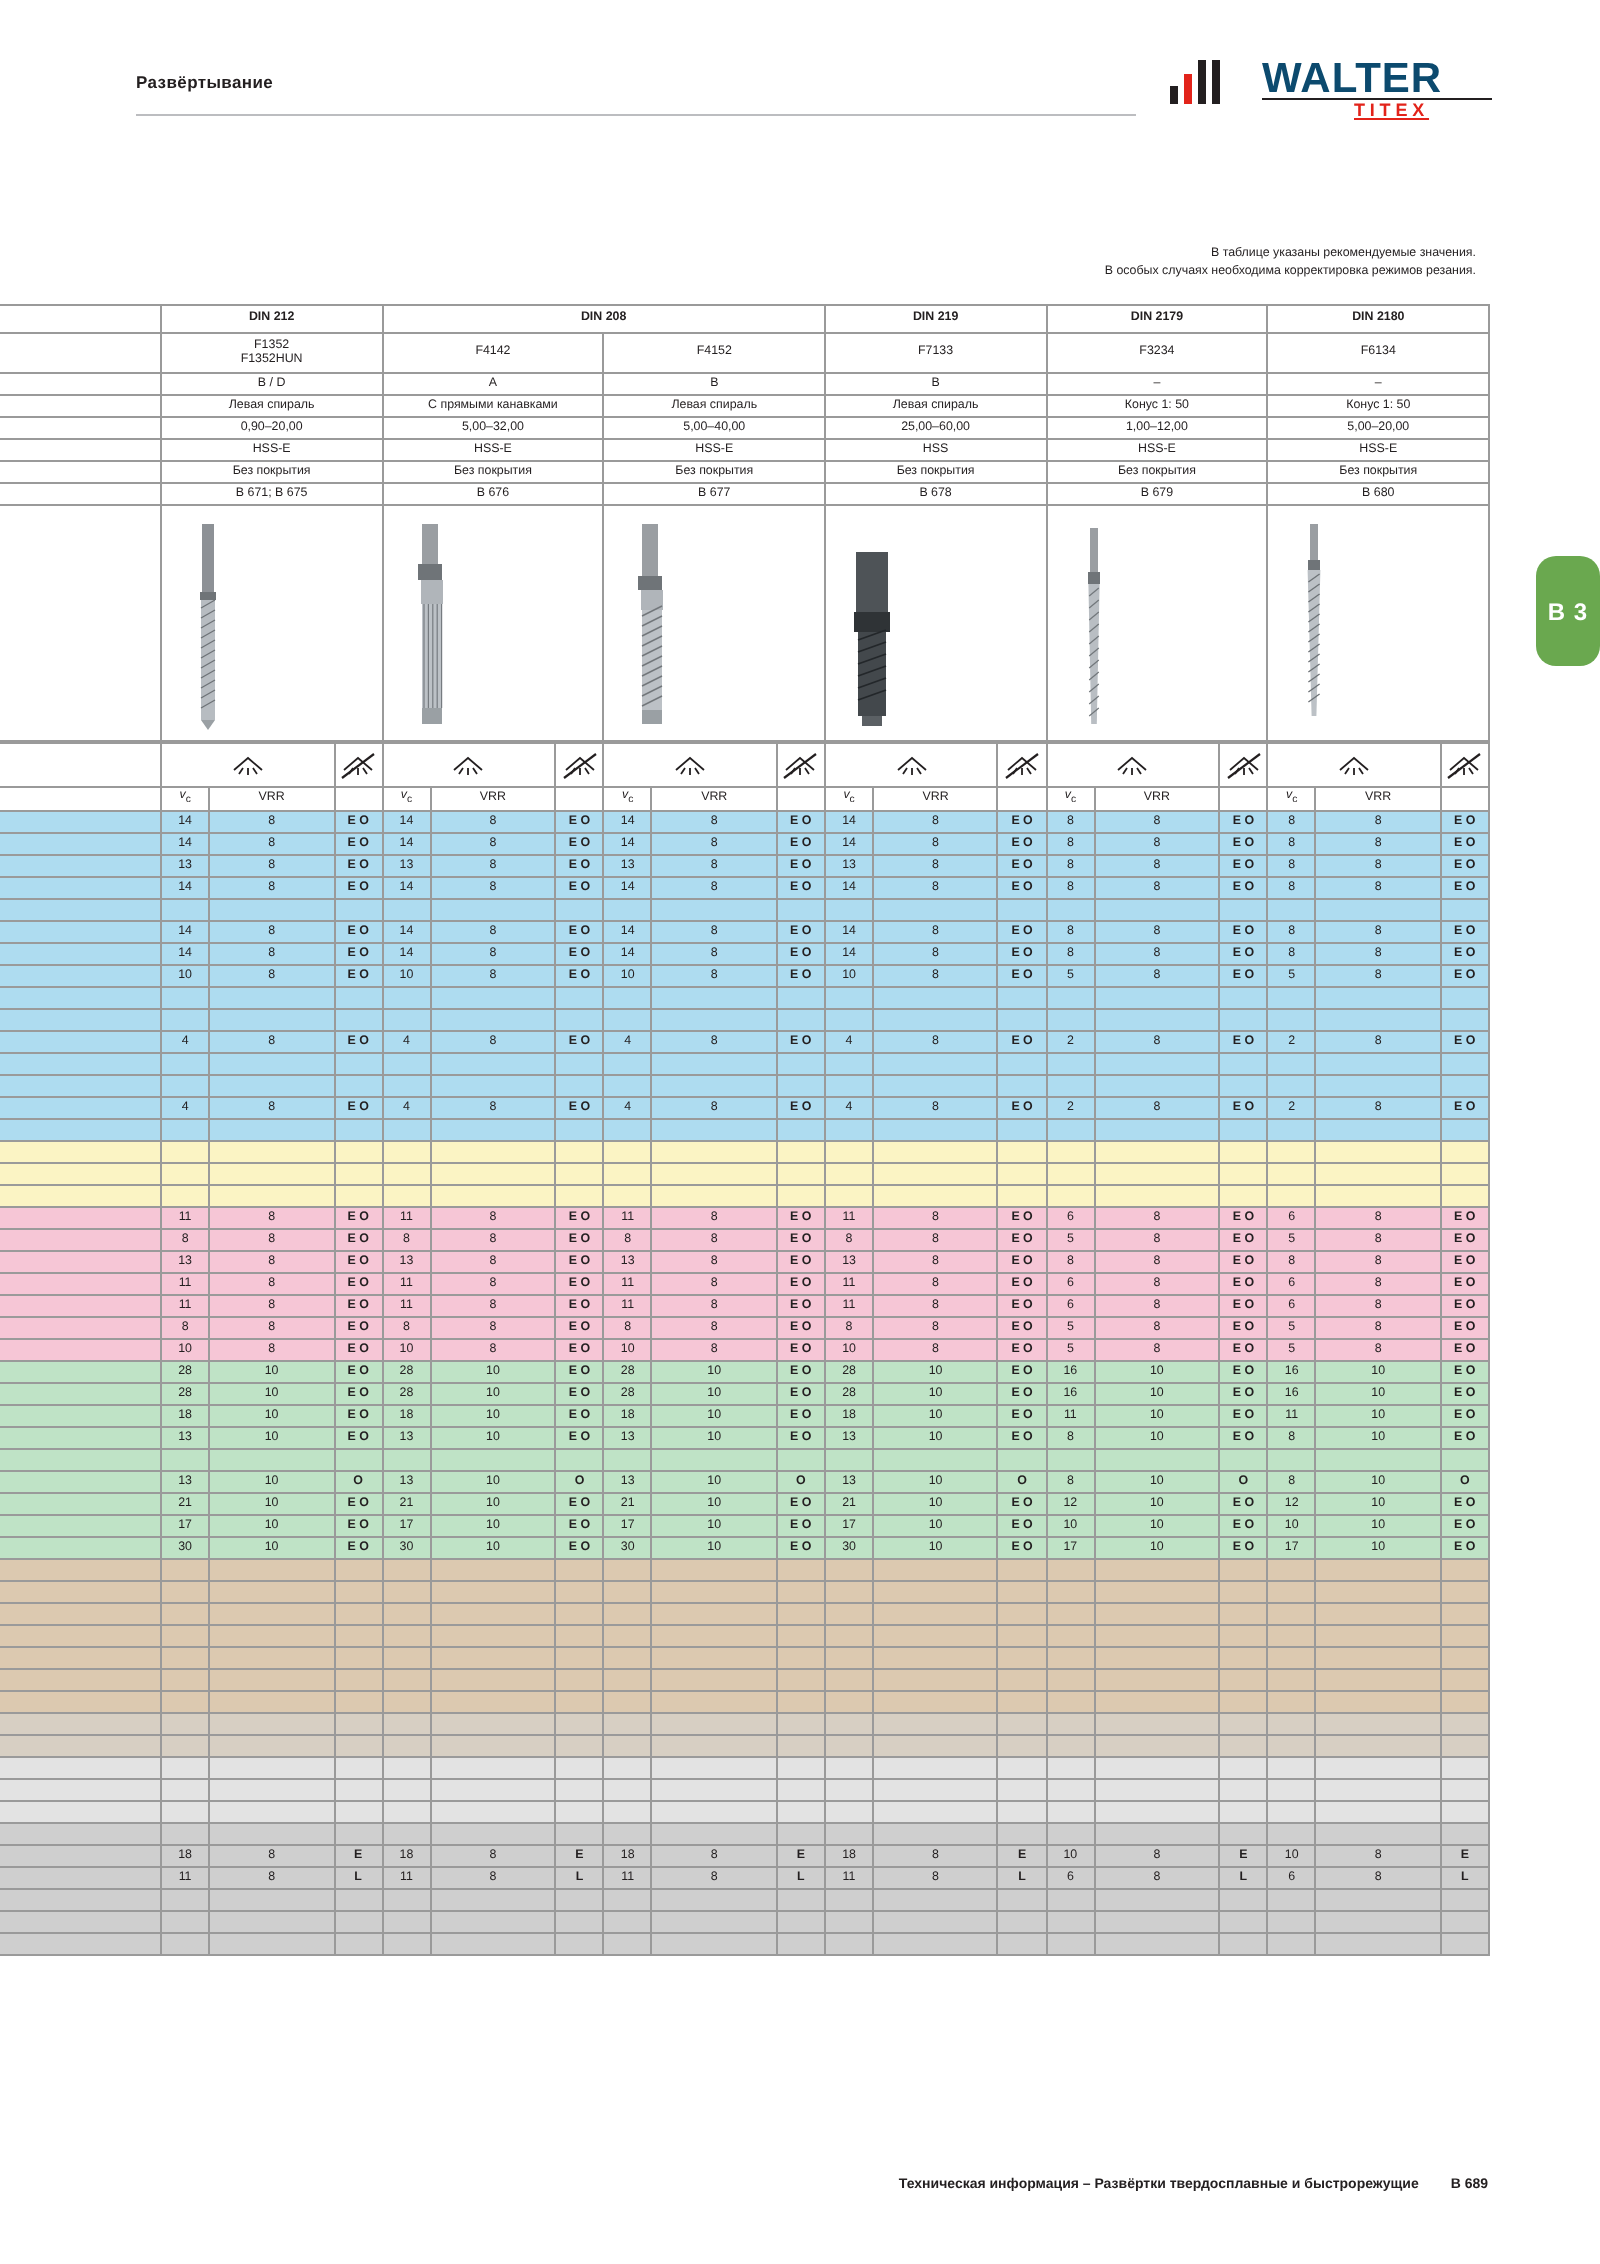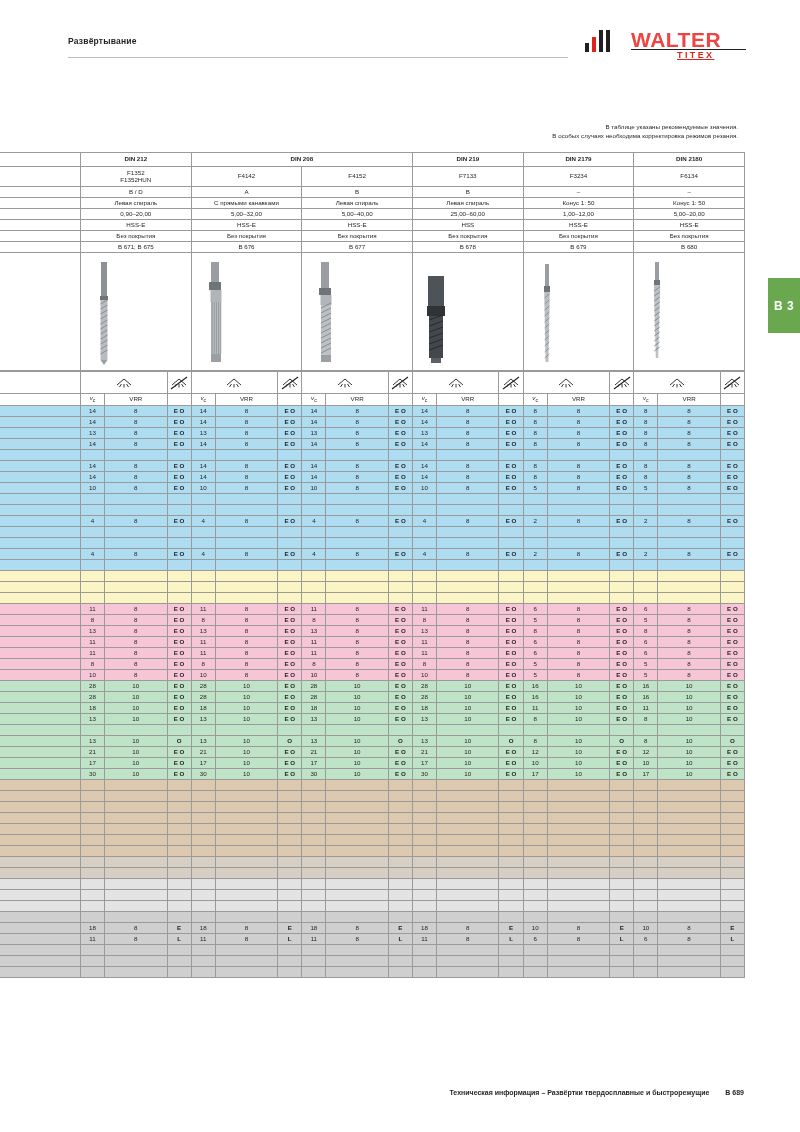--- a/index.html
+++ b/index.html
@@ -29,42 +29,42 @@
     position:absolute; right:55px; top:28px; width:160px; height:36px;
   }
   .logo-bars { position:absolute; left:0; top:2px; width:42px; height:22px; }
   .logo-bars i { position:absolute; bottom:0; width:4px; background:#231f20; }
   .logo-bars i.b1 { left:0px;  height:9px; }
   .logo-bars i.b2 { left:7px;  height:15px; background:#e2231a; }
   .logo-bars i.b3 { left:14px; height:22px; }
   .logo-bars i.b4 { left:21px; height:22px; }
   .logo-word {
     position:absolute; left:46px; top:0px;
-    font-size:21px; font-weight:bold; letter-spacing:.5px; color:#ef4444;
+    font-size:21px; font-weight:bold; letter-spacing:.5px; color:#0c4a6e;
   }
   .logo-sub {
     position:absolute; left:92px; top:22px;
     font-size:9px; font-weight:bold; letter-spacing:2.4px; color:#e2231a;text-decoration:underline;
   }
   .logo-subline {
     position:absolute; left:46px; top:21px; width:115px; height:1px; background:#231f20;
   }
 
   
   .note {
     position:absolute; right:62px; top:122px;
     text-align:right; font-size:6.2px; line-height:9px; color:#231f20;
   }
 
   
   .side-tab {
     position:absolute; right:0; top:278px; width:32px; height:55px;
     background:#6aa84f; color:#ffffff;
     display:flex; align-items:center; justify-content:center;
-    font-size:12px; font-weight:bold; letter-spacing:.5px;
+    font-size:12px; font-weight:bold; letter-spacing:.5px;border-radius:10px;
   }
 
   
   .table-wrap {
     position:absolute; left:0; top:152px; width:745px;
   }
   table.main { border-collapse:collapse; width:745px; table-layout:fixed; }
   table.main td, table.main th {
     border:0.5px solid #9a9a9a;
     font-size:6.2px;

